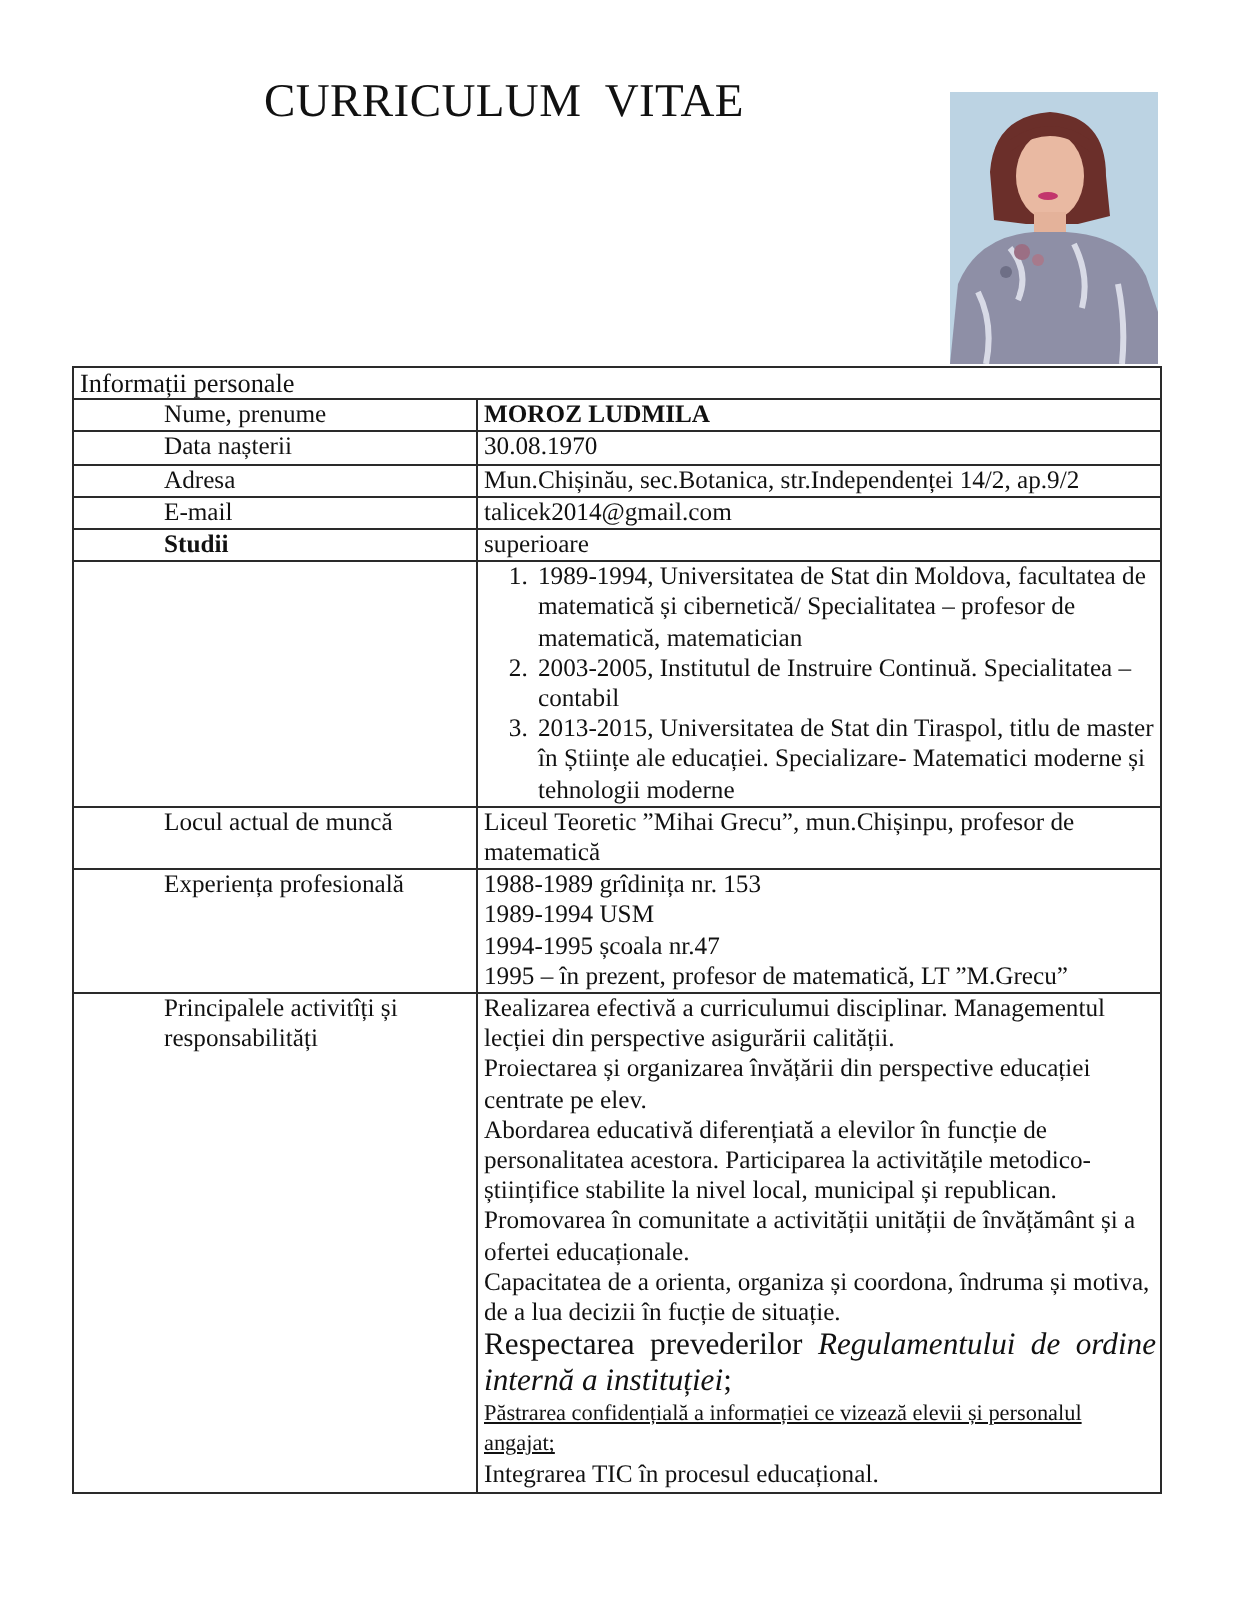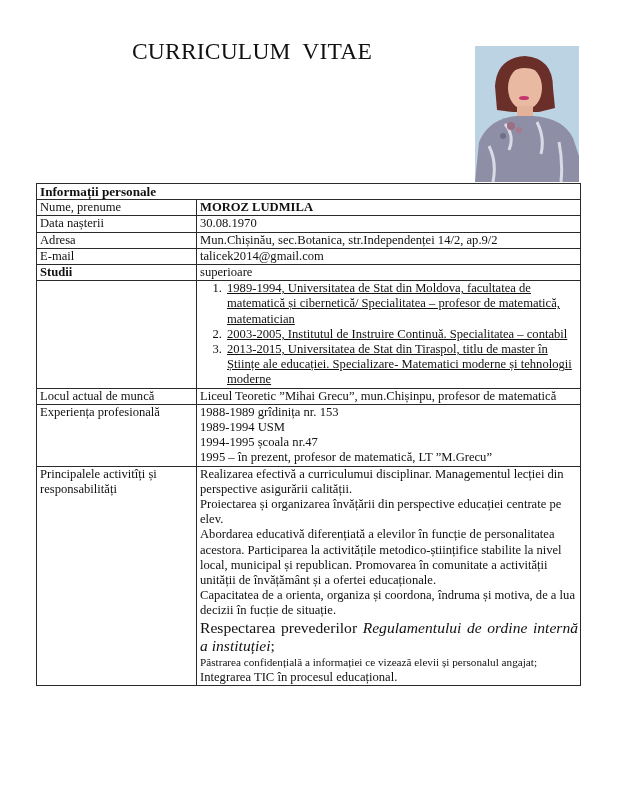--- a/index.html
+++ b/index.html
@@ -6,27 +6,27 @@
     body { width: 618px; height: 800px; position: relative; overflow: hidden;
            font-family: "Liberation Serif", "DejaVu Serif", serif; color: #111; }
     .title { position: absolute; left: 132px; top: 38px; font-size: 23.5px; font-weight: normal;
              letter-spacing: 0.2px; word-spacing: 6px; }
     .photo { position: absolute; left: 475px; top: 46px; width: 104px; height: 136px;
              background: #bcd3e3; overflow: hidden; }
     .photo svg { display: block; }
     table.cv { position: absolute; left: 36px; top: 183px; width: 545px; border-collapse: collapse;
                font-size: 12.6px; line-height: 15.2px; }
     table.cv td { border: 1.3px solid #2a2a2a; padding: 0 2px 0 3px; vertical-align: top; }
-    table.cv td.lbl { width: 154px; }
-    .sec { font-weight: bold; font-size: 13.2px; }
+    table.cv td.lbl { width: 154px; padding-left: 45px; }
+    .sec { font-weight: normal; font-size: 13.2px; }
     .bold { font-weight: bold; }
-    ol.studies { margin: 0; padding-left: 25px; text-decoration: underline; }
+    ol.studies { margin: 0; padding-left: 25px; }
     ol.studies li { padding-left: 2px; }
     .big { font-size: 15.6px; line-height: 18px; text-align: justify; }
-    .small { font-size: 11.2px; line-height: 15px; }
+    .small { font-size: 11.2px; line-height: 15px; text-decoration: underline; }
     .resp p { margin: 0; }
   </style>
 </head>
 <body>
 
 <div class="title">CURRICULUM  VITAE</div>
 
 <div class="photo">
   <svg width="104" height="136" viewBox="0 0 104 136">
     <rect width="104" height="136" fill="#bcd3e3"></rect>

